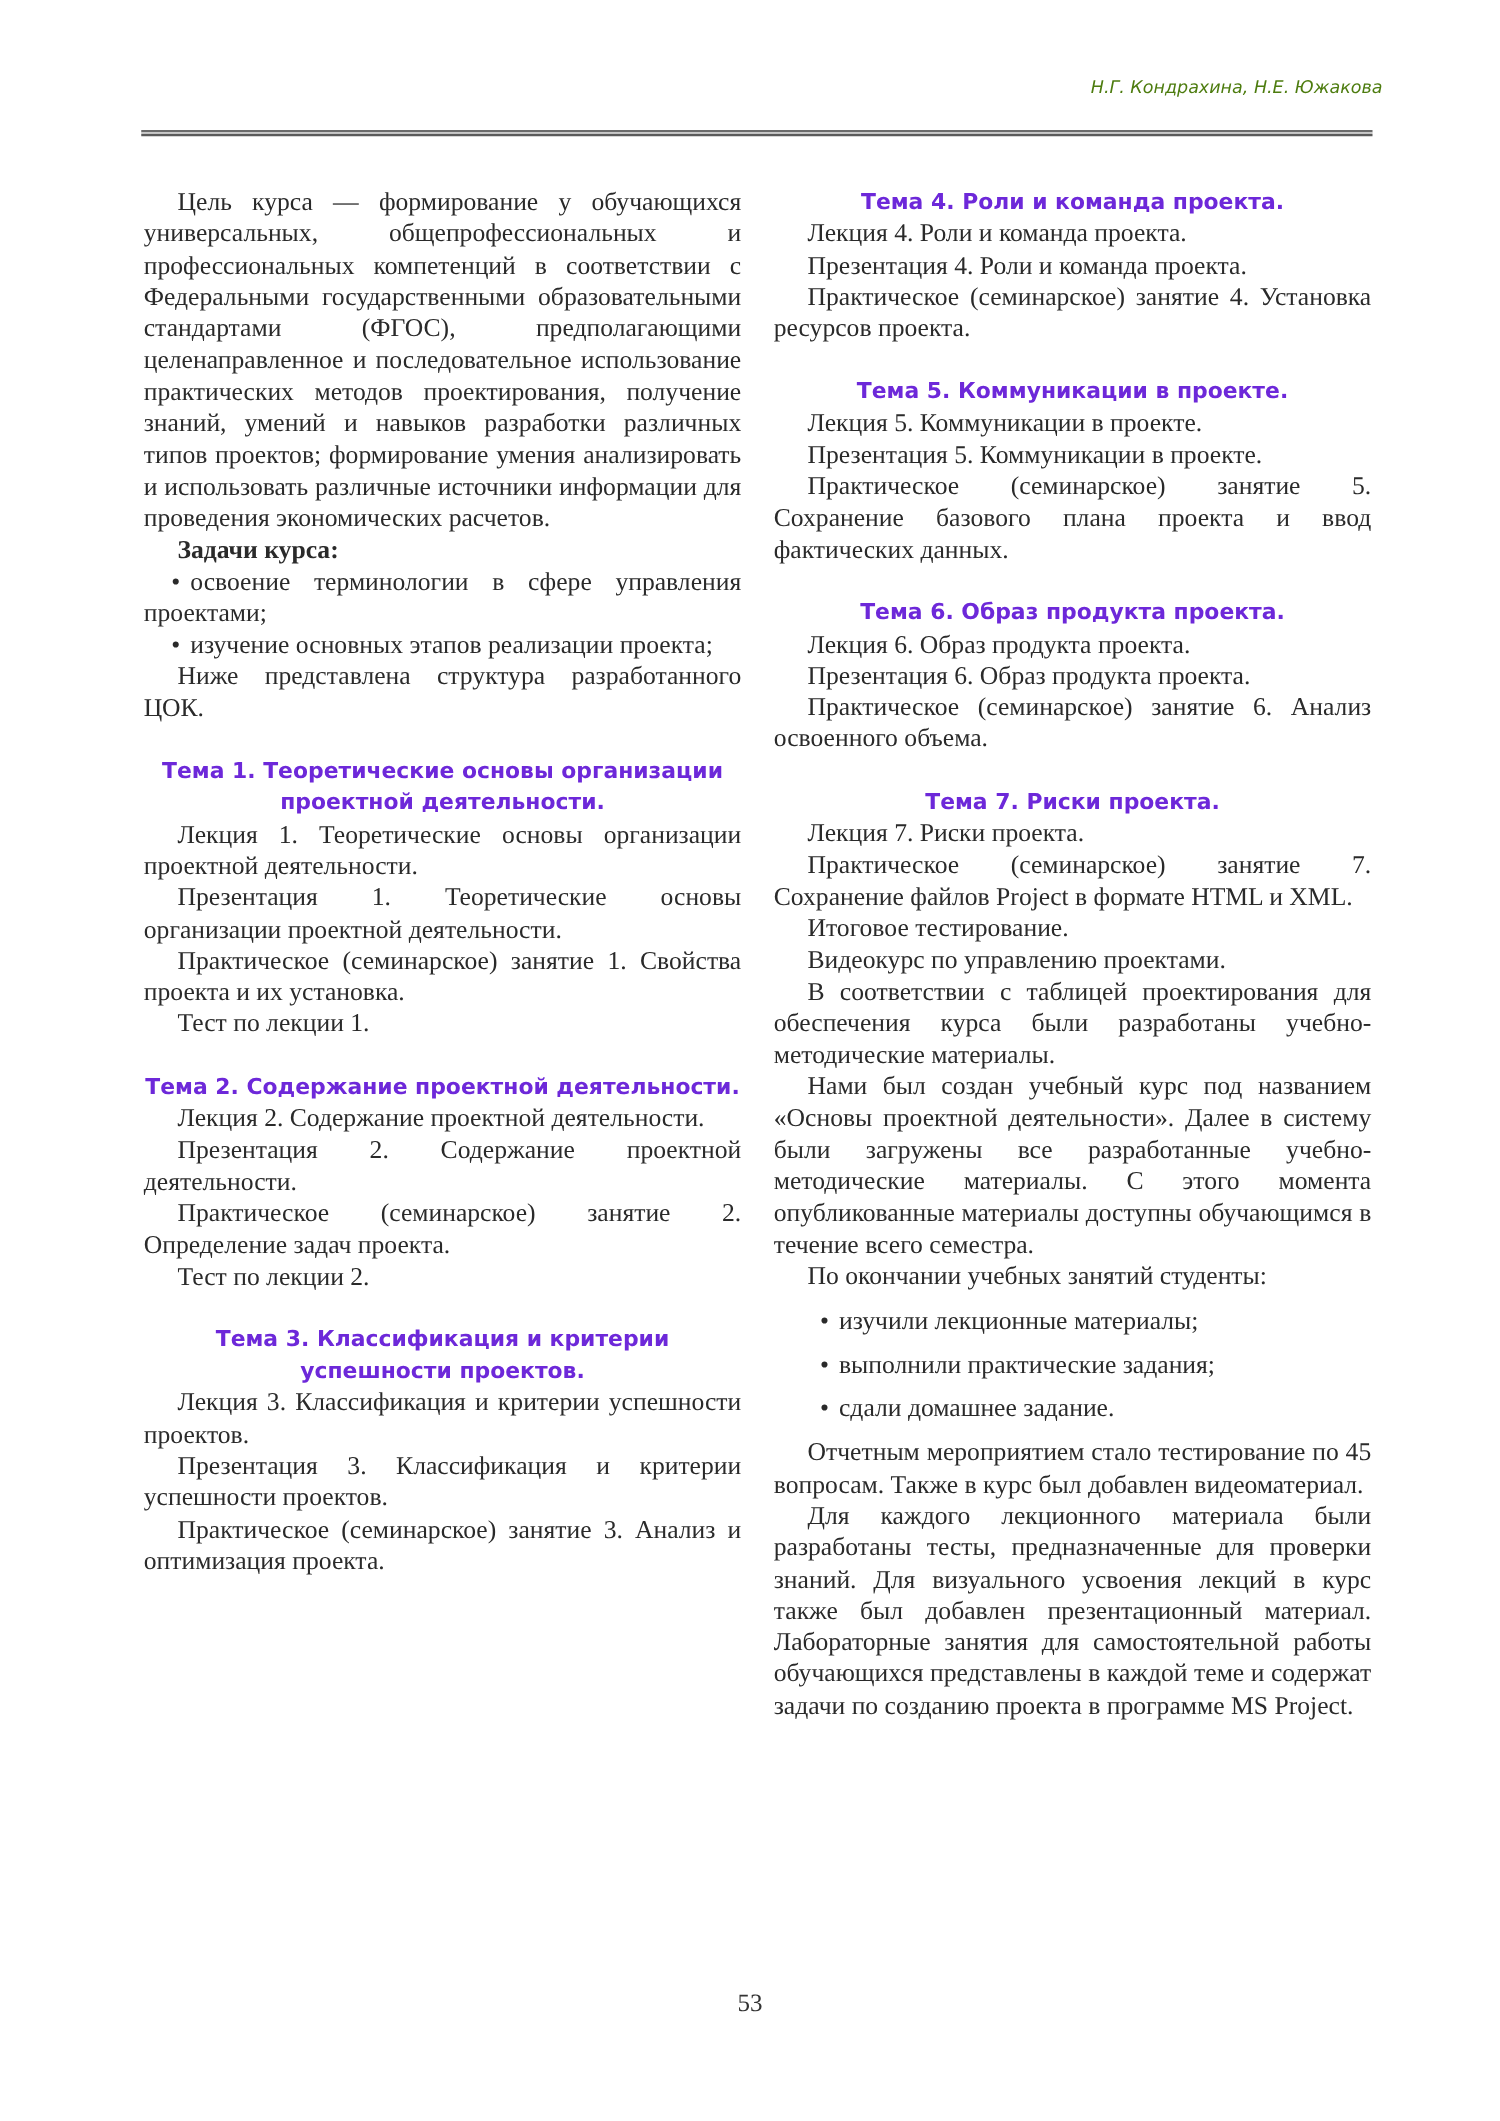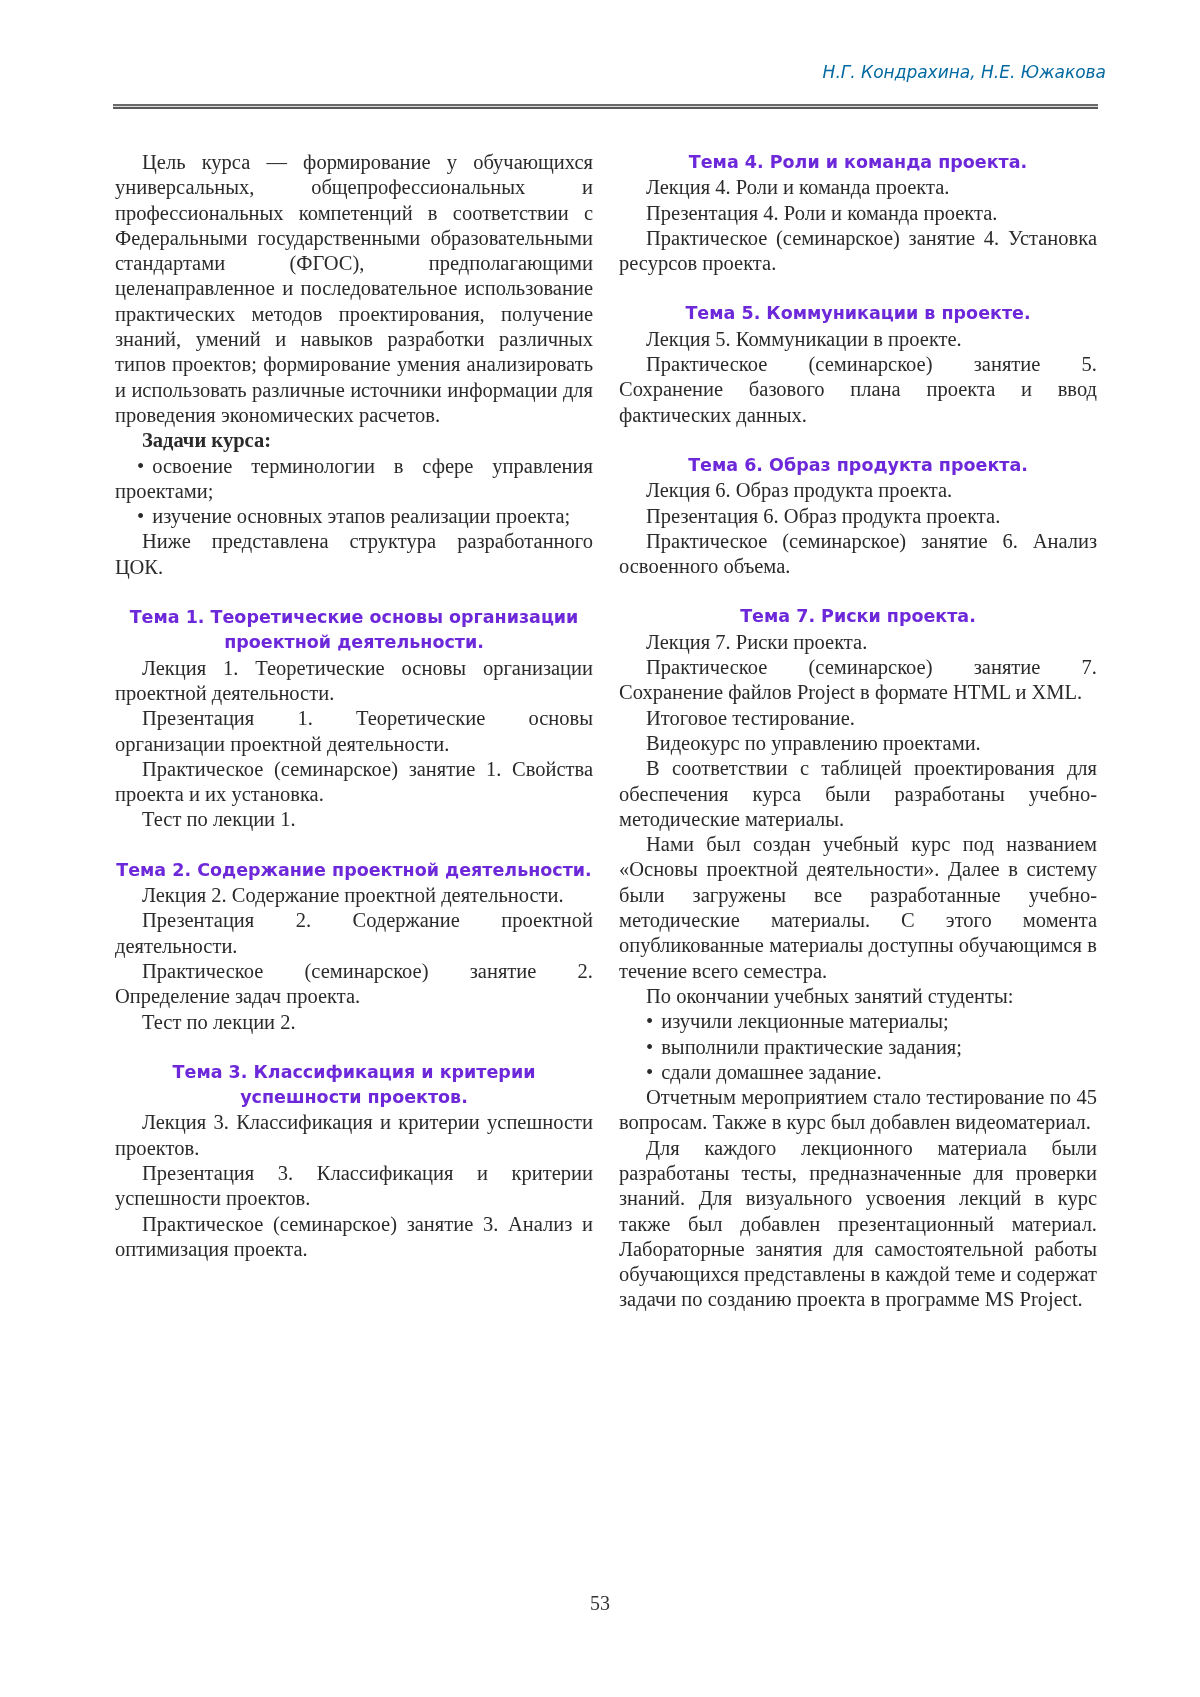--- a/index.html
+++ b/index.html
@@ -1,33 +1,33 @@
 <!DOCTYPE html>
 <html><head>
 <meta charset="utf-8">
 <style>
   html, body { margin: 0; padding: 0; background: #ffffff; }
   body { width: 1200px; height: 1697px; position: relative; overflow: hidden; color: #2a2a2a; }
   .running-head {
     position: absolute; top: 62px; right: 94px;
     font-family: "DejaVu Sans", sans-serif; font-style: italic;
-    font-size: 17px; color: #0369a1;
+    font-size: 14px; color: #4d7c0f;
   }
   .rule { position: absolute; left: 113px; width: 985px; top: 104px; height: 7px; }
   .rule .l1 { height: 2px; background: #6a6a6a; }
   .rule .l2 { height: 1px; background: #dcdcdc; }
   .rule .l3 { height: 2px; background: #5a5a5a; }
   .col { position: absolute; top: 150px; width: 478px;
     font-family: "Liberation Serif", serif; font-size: 20.5px; line-height: 25.3px; }
   .col.left { left: 115px; }
   .col.right { left: 619px; }
   .p { text-indent: 27px; text-align: justify; margin: 0; }
   .bold-lead { font-weight: bold; text-indent: 27px; margin: 0; }
   .bullet { text-indent: 22px; text-align: justify; margin: 0; }
-  .bullet-r { padding-left: 27px; margin: 0; }
+  .bullet-r { padding-left: 27px; margin: 10px; }
   .bullet-r .dot, .bullet .dot { margin-right: 8px; }
   .heading {
     font-family: "DejaVu Sans", sans-serif; font-weight: bold; font-size: 17.5px;
     text-align: center; margin: 0; line-height: 25.3px; color: #6d28d9;
   }
   .gap { height: 25px; }
   .page-num { position: absolute; top: 1592px; left: 0; width: 1200px; text-align: center;
     font-family: "Liberation Serif", serif; font-size: 20px; color: #333; }
 </style>
 </head>
@@ -70,20 +70,21 @@
 
 <div class="col right">
   <p class="heading">Тема 4. Роли и команда проекта.</p>
   <p class="p">Лекция 4. Роли и команда проекта.</p>
   <p class="p">Презентация 4. Роли и команда проекта.</p>
   <p class="p">Практическое (семинарское) занятие 4. Установка ресурсов проекта.</p>
 
   <div class="gap"></div>
   <p class="heading">Тема 5. Коммуникации в проекте.</p>
   <p class="p">Лекция 5. Коммуникации в проекте.</p>
+  <p class="p">Презентация 5. Коммуникации в проекте.</p>
   <p class="p">Практическое (семинарское) занятие 5. Сохранение базового плана проекта и ввод фактических данных.</p>
 
   <div class="gap"></div>
   <p class="heading">Тема 6. Образ продукта проекта.</p>
   <p class="p">Лекция 6. Образ продукта проекта.</p>
   <p class="p">Презентация 6. Образ продукта проекта.</p>
   <p class="p">Практическое (семинарское) занятие 6. Анализ освоенного объема.</p>
 
   <div class="gap"></div>
   <p class="heading">Тема 7. Риски проекта.</p>

